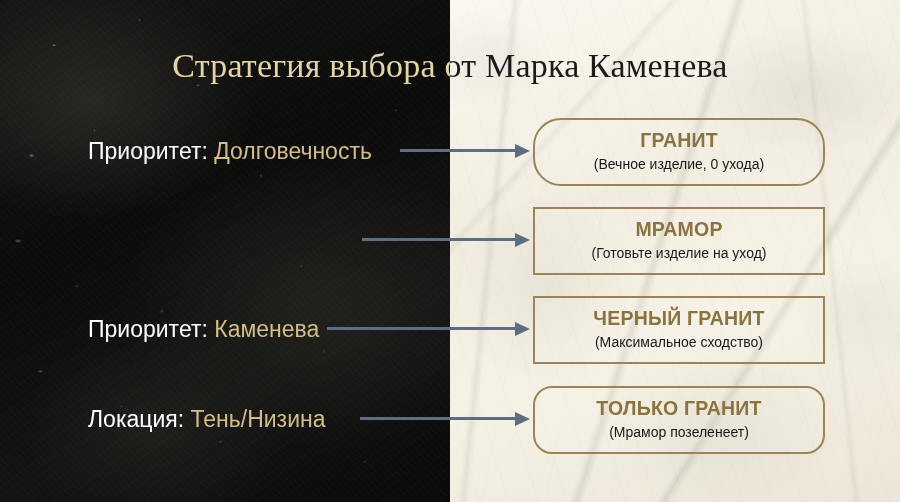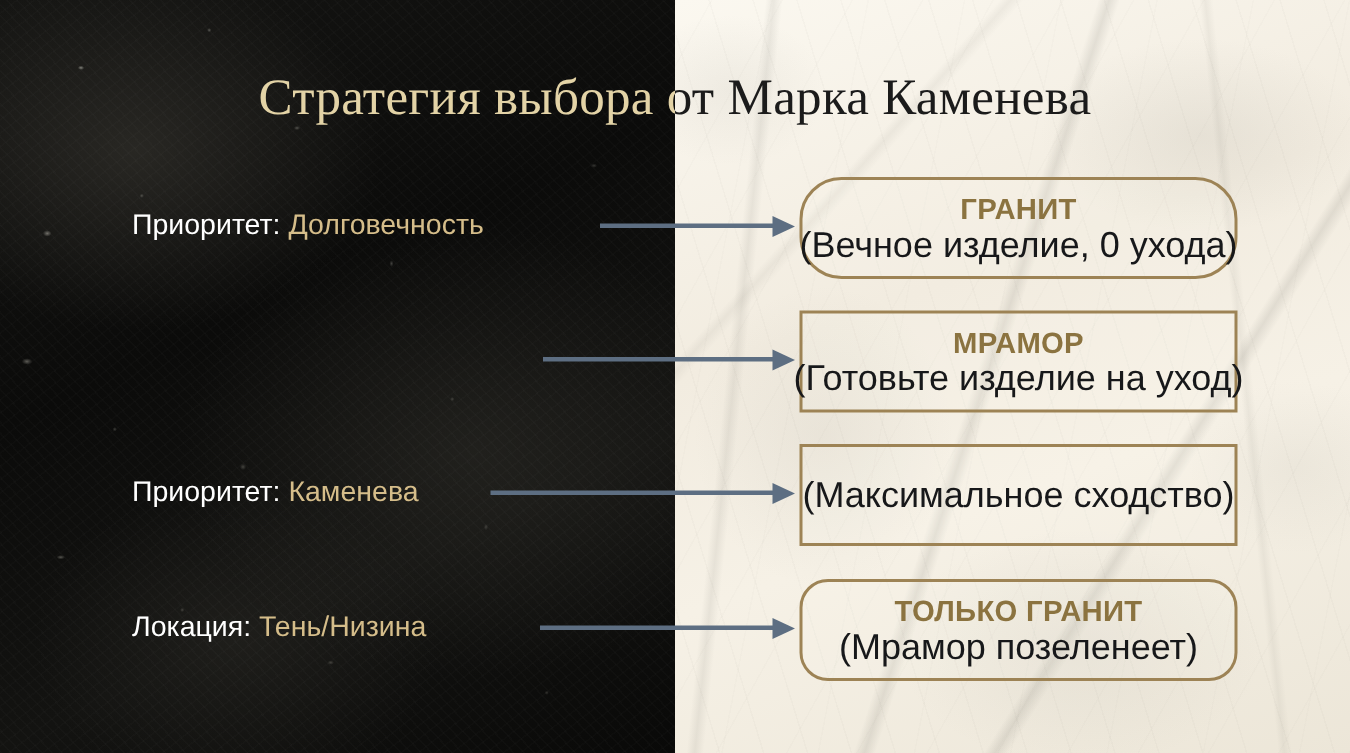--- a/index.html
+++ b/index.html
@@ -107,21 +107,21 @@
   #title-base  { color: #1b1b1b; }
   #title-overlay {
     color: #e3d3a6;
     clip-path: inset(0 calc(100% - 450px) 0 0);
   }
 
   
   .row-label {
     position: absolute;
     white-space: nowrap;
-    font-size: 19px;
+    font-size: 23px;
     line-height: 24px;
     z-index: 5;
   }
   .lbl-key  { color: #ffffff; }
   .lbl-val  { color: #d5bd8a; }
 
   
   .arrow {
     position: absolute;
     height: 14px;
@@ -162,21 +162,21 @@
   }
   .out-title {
     font-size: 19.5px;
     font-weight: bold;
     color: #8b7340;
     line-height: 23px;
     white-space: nowrap;
     letter-spacing: 0.2px;
   }
   .out-sub {
-    font-size: 24px;
+    font-size: 14px;
     color: #17181a;
     line-height: 22px;
     white-space: nowrap;
     margin-top: 1px;
   }
 </style>
 </head>
 <body>
 
 <div id="stage">
@@ -213,20 +213,21 @@
 
   <div class="row-label" style="left:88px; top:317px;">
     <span class="lbl-key">Приоритет:</span>
     <span class="lbl-val">Каменева</span>
   </div>
   <div class="arrow" style="left:327px; top:322px; width:203px;">
     <span class="shaft"></span>
     <span class="head"></span>
   </div>
   <div class="out-box" style="top:296px;">
+    <div class="out-title">ЧЕРНЫЙ ГРАНИТ</div>
     <div class="out-sub">(Максимальное сходство)</div>
   </div>
 
   <div class="row-label" style="left:88px; top:407px;">
     <span class="lbl-key">Локация:</span>
     <span class="lbl-val">Тень/Низина</span>
   </div>
   <div class="arrow" style="left:360px; top:412px; width:170px;">
     <span class="shaft"></span>
     <span class="head"></span>

